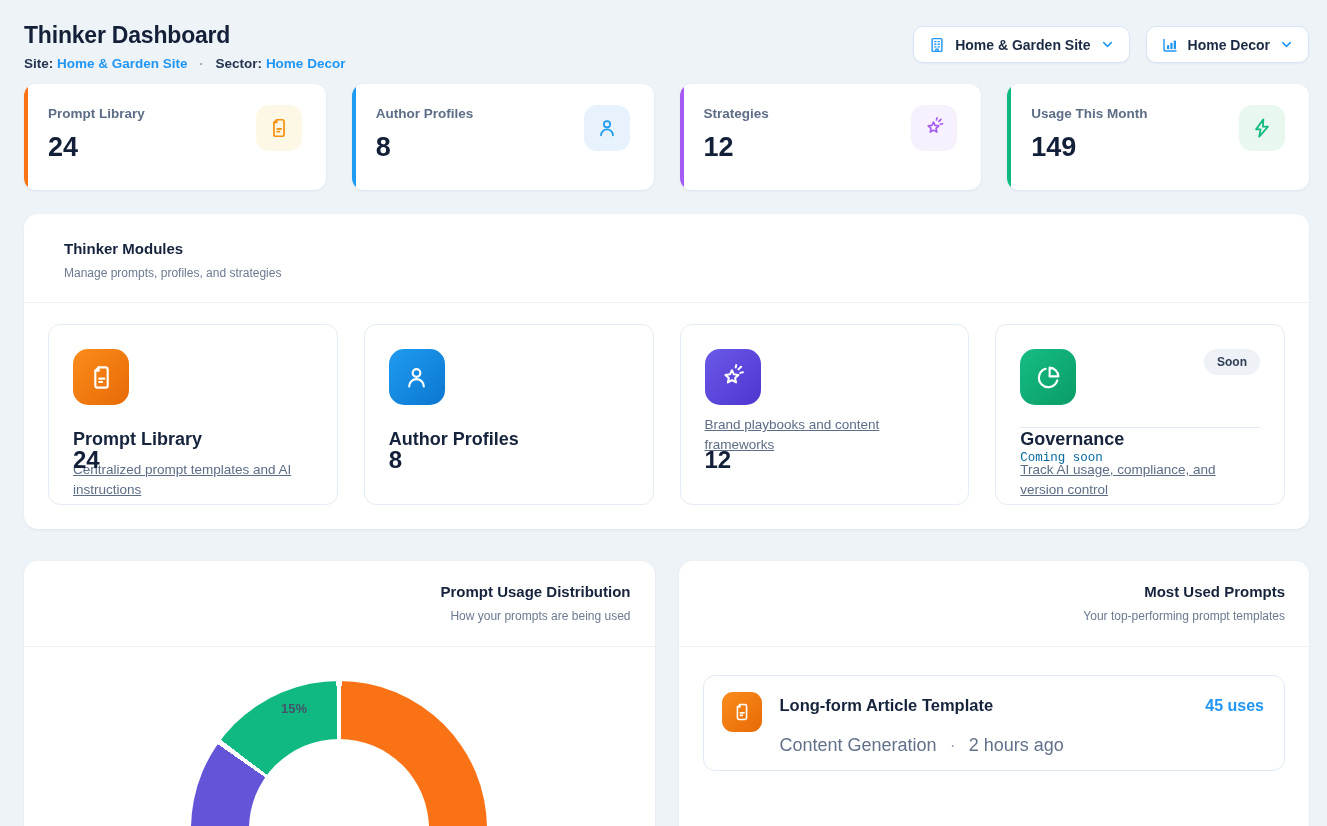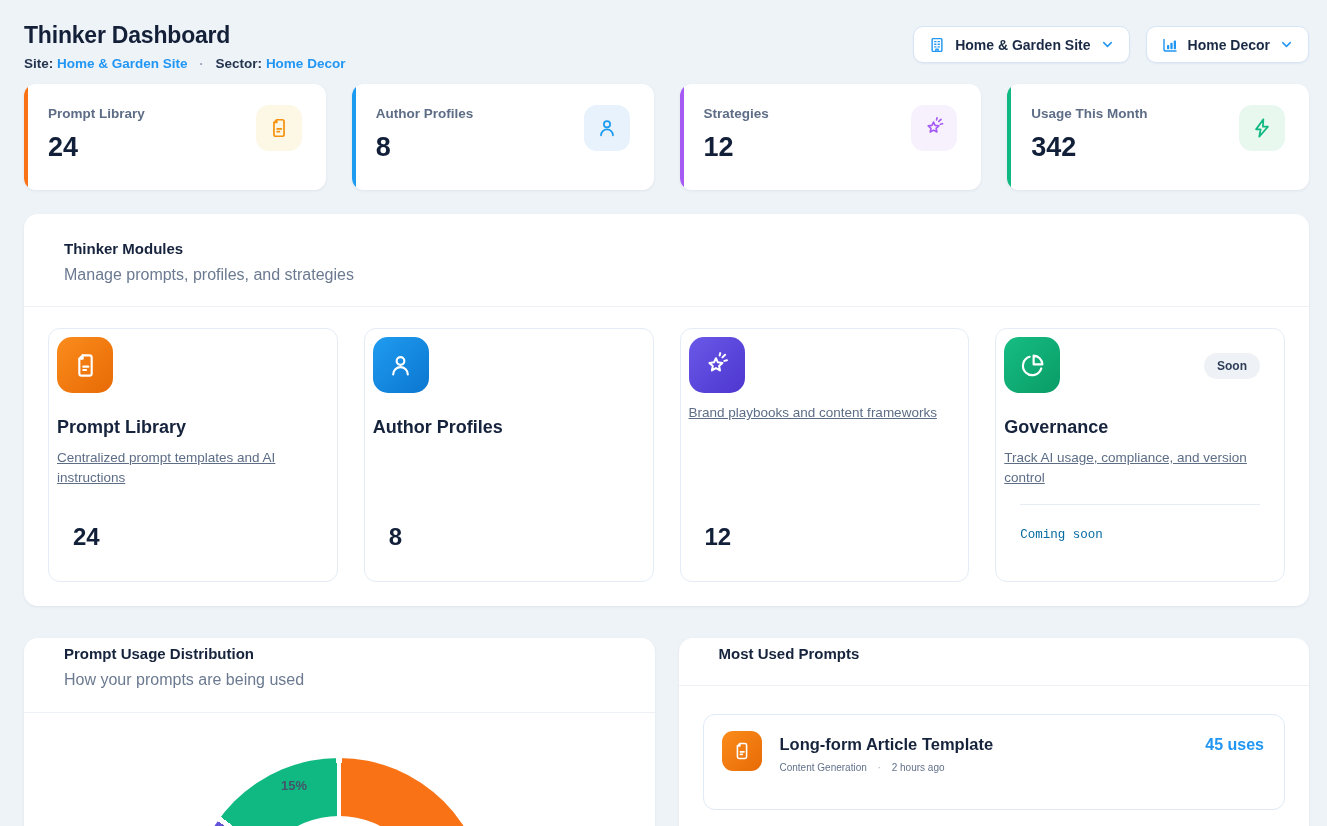--- a/index.html
+++ b/index.html
@@ -49,26 +49,26 @@
   }
   .tint-orange { background: #fdf7e5; color: #f59311; }
   .tint-blue   { background: #e7f2fd; color: #1d9bf0; }
   .tint-purple { background: #f7f0fd; color: #a55af4; }
   .tint-green  { background: #e8f8ef; color: #10b981; }
 
   
   .panel { margin-top: 24px; background: #fff; border-radius: 14px; box-shadow: 0 1px 3px rgba(23,43,77,.07); }
   .panel-header { padding: 26px 24px 22px; margin-left: 16px; }
   .panel-title { font-size: 15px; font-weight: 700; color: #16233c; }
-  .panel-sub { margin-top: 9px; font-size: 16px; color: #6b7a90; }
+  .panel-sub { margin-top: 9px; font-size: 12px; color: #6b7a90; }
   .panel-divider { border-top: 1px solid #edf1f6; }
   .modules-grid { padding: 21px 24px 24px; display: grid; grid-template-columns: repeat(4, 1fr); gap: 26px; }
   .module-card {
     position: relative; border: 1px solid #e4ecf5; border-radius: 12px;
-    height: 254px; padding: 8px; background: #fff; cursor: pointer;
+    height: 181px; padding: 24px; background: #fff; cursor: pointer;
   }
   .module-icon {
     width: 56px; height: 56px; border-radius: 15px; color: #fff;
     display: flex; align-items: center; justify-content: center;
   }
   .grad-orange { background: linear-gradient(135deg, #fb8c1c, #e76a05); }
   .grad-blue   { background: linear-gradient(135deg, #1f9cf0, #0b76cf); }
   .grad-violet { background: linear-gradient(135deg, #6a59e8, #4d36cf); }
   .grad-green  { background: linear-gradient(135deg, #16bd84, #0a9c66); }
   .module-title { margin-top: 24px; font-size: 18px; font-weight: 800; color: #16233c; }
@@ -78,21 +78,21 @@
     position: absolute; top: 24px; right: 24px;
     background: #eef2f7; color: #2f3e57; font-size: 12px; font-weight: 700;
     padding: 6px 13px; border-radius: 999px;
   }
   .gov-divider { position: absolute; left: 24px; right: 24px; bottom: 76px; border-top: 1px solid #e6ecf3; }
   .coming-soon { position: absolute; left: 24px; bottom: 39px; font-size: 12.5px; color: #0369a1; font-family: Liberation Mono, monospace; }
 
   
   .bottom-grid { margin-top: 32px; display: grid; grid-template-columns: 1fr 1fr; gap: 24px; }
   .bottom-card { position: relative; background: #fff; border-radius: 14px; height: 430px; box-shadow: 0 1px 3px rgba(23,43,77,.07); overflow: hidden; }
-  .bottom-card .panel-header { padding: 7px 24px 23px; }
+  .bottom-card .panel-header { padding: 22px 24px 23px; text-align: right; }
 
   
   .donut {
     position: absolute; left: 167px; top: 120px; width: 296px; height: 296px; border-radius: 50%;
     background: conic-gradient(from 0deg,
       #ffffff 0deg 1deg,
       #f97316 1deg 161deg,
       #ffffff 161deg 163deg,
       #6454d8 163deg 305deg,
       #ffffff 305deg 307deg,
@@ -112,21 +112,21 @@
   .prompt-item {
     position: relative; margin: 28px 24px 0; height: 96px;
     border: 1px solid #dfeaf6; border-radius: 12px; background: #fff;
     padding: 18px 20px 18px 76px; cursor: pointer;
   }
   .prompt-icon {
     position: absolute; left: 18px; top: 16px; width: 40px; height: 40px;
     border-radius: 11px; color: #fff; display: flex; align-items: center; justify-content: center;
   }
   .prompt-title { font-size: 16.5px; font-weight: 800; color: #16233c; margin-top: 2px; }
-  .prompt-meta { margin-top: 8px; font-size: 10px; color: #62718a; }
+  .prompt-meta { margin-top: 20px; font-size: 18px; color: #62718a; }
   .prompt-meta .dot { margin: 0 8px; color: #9aa8bd; }
   .prompt-uses { position: absolute; right: 20px; top: 21px; font-size: 16px; font-weight: 800; color: #2196f3; }
 
   svg { display: block; }
 </style>
 </head>
 <body>
 
 <div class="page">
 
@@ -203,21 +203,21 @@
       <div class="stat-value">12</div>
       <div class="stat-icon tint-purple">
         <svg viewBox="0 0 24 24" width="22" height="22" fill="none" stroke="currentColor" stroke-width="1.8" stroke-linecap="round" stroke-linejoin="round">
           <path d="M11.5 5.5l1.7 3.7 4.1.5-3 2.7.8 4-3.6-2.1-3.6 2.1.8-4-3-2.7 4.1-.5Z"></path>
           <path d="M17.3 4.8l2.3-2.3M19 7.9l2.3-.6M14.8 3.1l.5-2.1"></path>
         </svg>
       </div>
     </div>
     <div class="stat-card acc-green">
       <div class="stat-label">Usage This Month</div>
-      <div class="stat-value">342</div>
+      <div class="stat-value">149</div>
       <div class="stat-icon tint-green">
         <svg viewBox="0 0 24 24" width="22" height="22" fill="none" stroke="currentColor" stroke-width="1.9" stroke-linecap="round" stroke-linejoin="round">
           <path d="M13.5 2.5 5.5 13.5H10.5L9 21.5 18.5 10.5H13Z"></path>
         </svg>
       </div>
     </div>
   </div>
 
   <div class="panel">
     <div class="panel-header">
@@ -287,20 +287,21 @@
         <div class="panel-sub">How your prompts are being used</div>
       </div>
       <div class="panel-divider"></div>
       <div class="slice-label">15%</div>
       <div class="donut"></div>
     </div>
 
     <div class="bottom-card">
       <div class="panel-header">
         <div class="panel-title">Most Used Prompts</div>
+        <div class="panel-sub">Your top-performing prompt templates</div>
       </div>
       <div class="panel-divider"></div>
 
       <div class="prompt-item">
         <div class="prompt-icon grad-orange">
           <svg viewBox="0 0 24 24" width="20" height="20" fill="none" stroke="currentColor" stroke-width="1.9" stroke-linecap="round" stroke-linejoin="round">
             <path d="M9.5 3 6.5 6v13a2 2 0 0 0 2 2h7a2 2 0 0 0 2-2V5a2 2 0 0 0-2-2Z"></path>
             <path d="M9.5 3v3h-3"></path>
               <path d="M10 13h4.5M10 16h2.5"></path>
           </svg>

